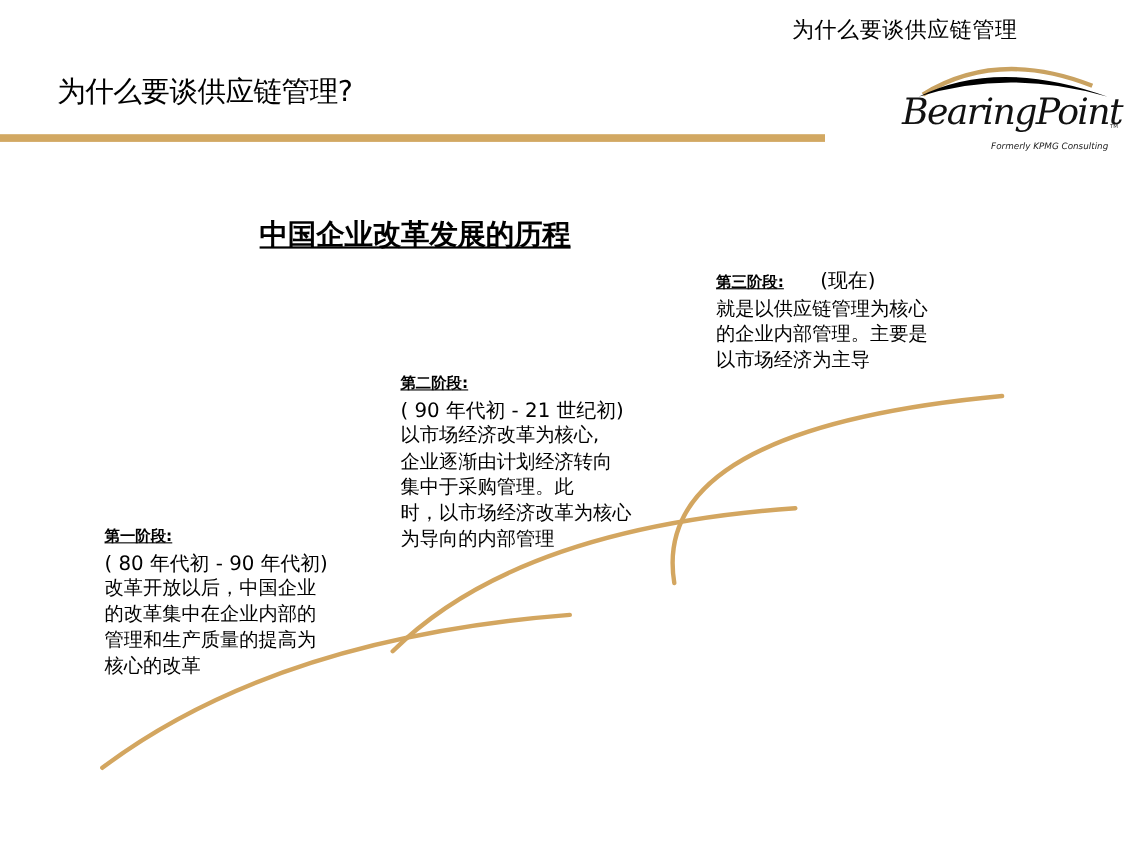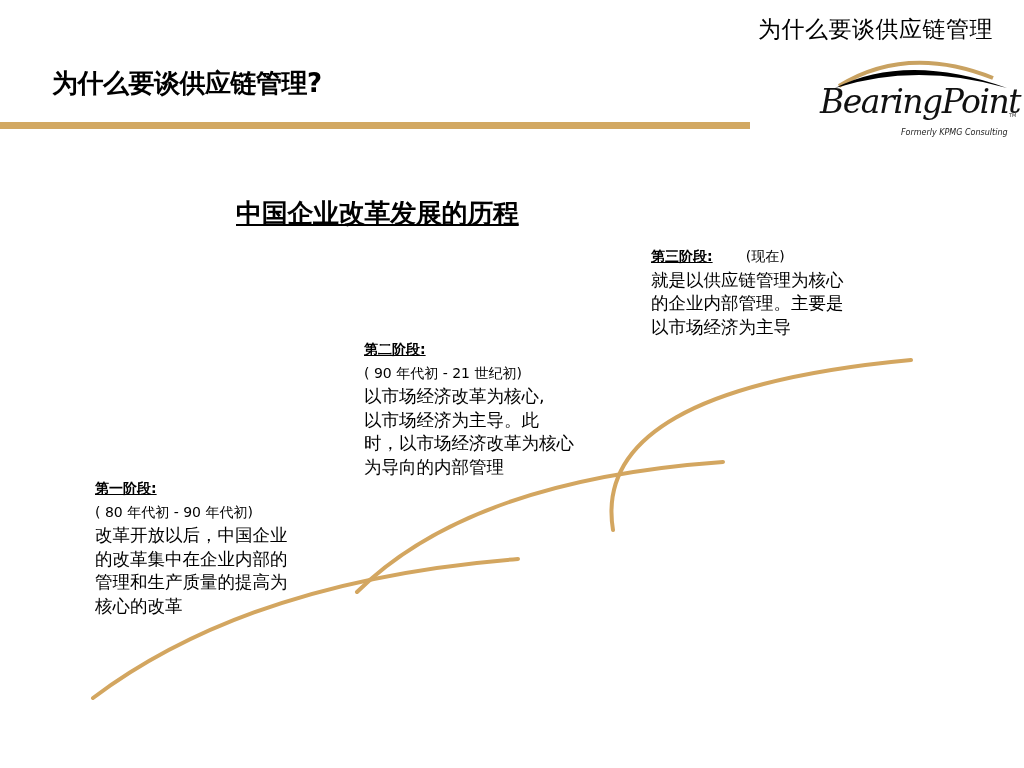--- a/index.html
+++ b/index.html
@@ -3,24 +3,24 @@
   <meta charset="utf-8">
   <style>
     html, body { margin: 0; padding: 0; }
     body {
       width: 1024px; height: 768px; position: relative; overflow: hidden;
       background: #ffffff; color: #000;
       font-family: "DejaVu Sans", "Liberation Sans", sans-serif;
     }
     .abs { position: absolute; }
     .corner-title {
-      left: 758px; top: 14px; font-size: 23px; letter-spacing: 0.5px; white-space: nowrap; text-align: right;
+      left: 720px; top: 14px; font-size: 20px; letter-spacing: 0.5px; white-space: nowrap; text-align: right;
     }
     .page-title {
-      left: 52px; top: 66px; font-size: 26px; font-weight: bold; white-space: nowrap; letter-spacing: -0.5px;
+      left: 52px; top: 66px; font-size: 26px; font-weight: normal; white-space: nowrap; letter-spacing: -0.5px;
     }
     .header-rule {
       left: 0; top: 122px; width: 750px; height: 7px; background: #d2a862;
     }
     .logo { left: 817px; top: 48px; width: 200px; height: 96px; }
     .logo-word {
       position: absolute; left: 3px; top: 34px;
       font-family: "DejaVu Serif", "Liberation Serif", serif; font-style: italic;
       font-size: 33px; letter-spacing: -1.5px; color: #111; white-space: nowrap;
     }
@@ -28,21 +28,21 @@
     .logo-sub {
       position: absolute; left: 84px; top: 80px; font-size: 8px; font-style: italic; color: #222; white-space: nowrap;
     }
     .section-title {
       left: 236px; top: 196px; font-size: 26px; font-weight: bold; text-decoration: underline;
       white-space: nowrap; letter-spacing: -0.3px;
     }
     .stage { font-size: 17.5px; line-height: 23.5px; white-space: nowrap; }
     .stage .heading { font-weight: bold; text-decoration: underline; font-size: 14px; }
     .stage .heading-pad { text-decoration: underline; display: inline-block; width: 22px; }
-    .stage .period { font-size: 14px; }
+    .stage .period { font-size: 18px; }
     .stage-1 { left: 95px; top: 476px; }
     .stage-2 { left: 364px; top: 337px; }
     .stage-3 { left: 651px; top: 244px; }
     svg.curves { position: absolute; left: 0; top: 0; }
   </style>
 </head>
 <body>
 
 <div class="abs corner-title">为什么要谈供应链管理</div>
 
@@ -74,21 +74,22 @@
   <div>改革开放以后，中国企业</div>
   <div>的改革集中在企业内部的</div>
   <div>管理和生产质量的提高为</div>
   <div>核心的改革</div>
 </div>
 
 <div class="abs stage stage-2">
   <div><span class="heading">第二阶段:</span><span class="heading-pad"></span></div>
   <div class="period">( 90 年代初 -  21 世纪初)</div>
   <div>以市场经济改革为核心,</div>
-  <div>以市场经济为主导。此</div>
+  <div>企业逐渐由计划经济转向</div>
+  <div>集中于采购管理。此</div>
   <div>时，以市场经济改革为核心</div>
   <div>为导向的内部管理</div>
 </div>
 
 <div class="abs stage stage-3">
   <div><span class="heading">第三阶段:</span><span class="heading-pad"></span>&nbsp;&nbsp;<span class="period">(现在)</span></div>
   <div>就是以供应链管理为核心</div>
   <div>的企业内部管理。主要是</div>
   <div>以市场经济为主导</div>
 </div>

